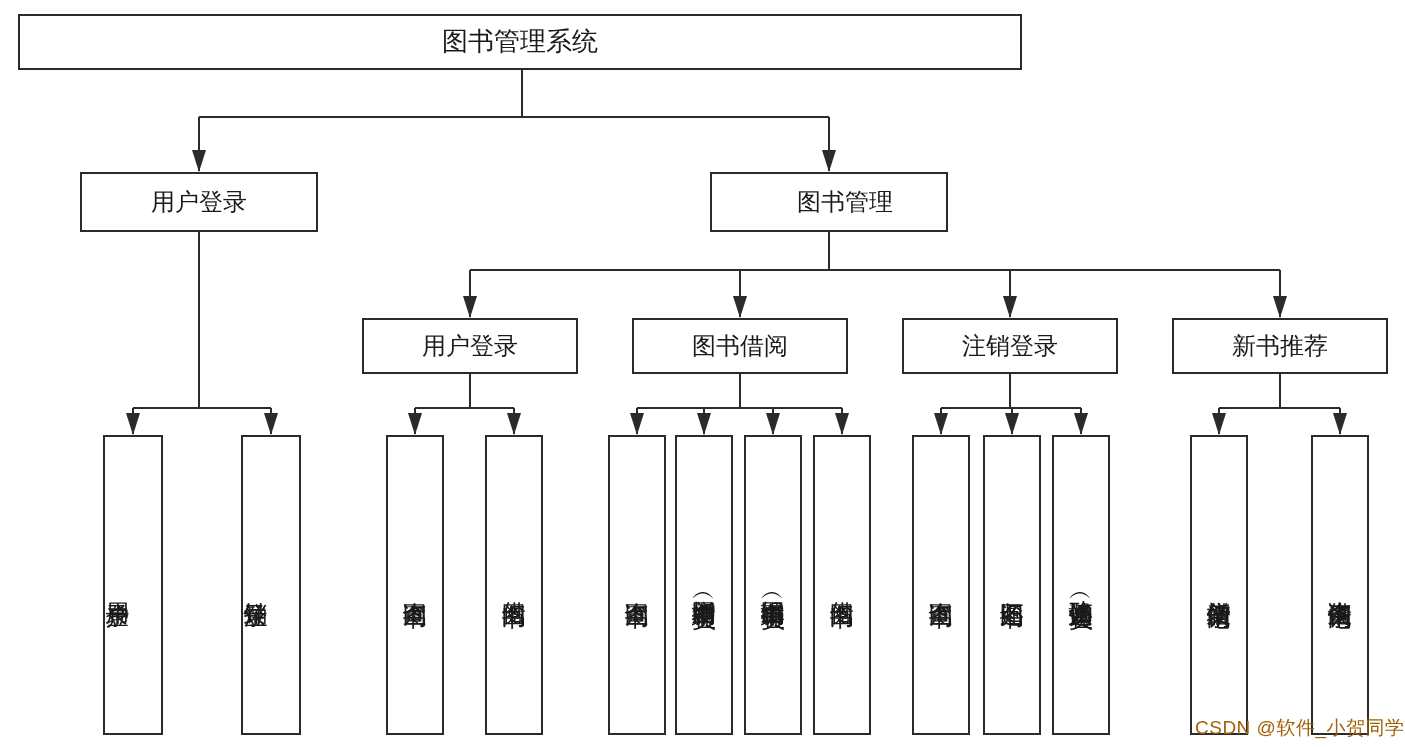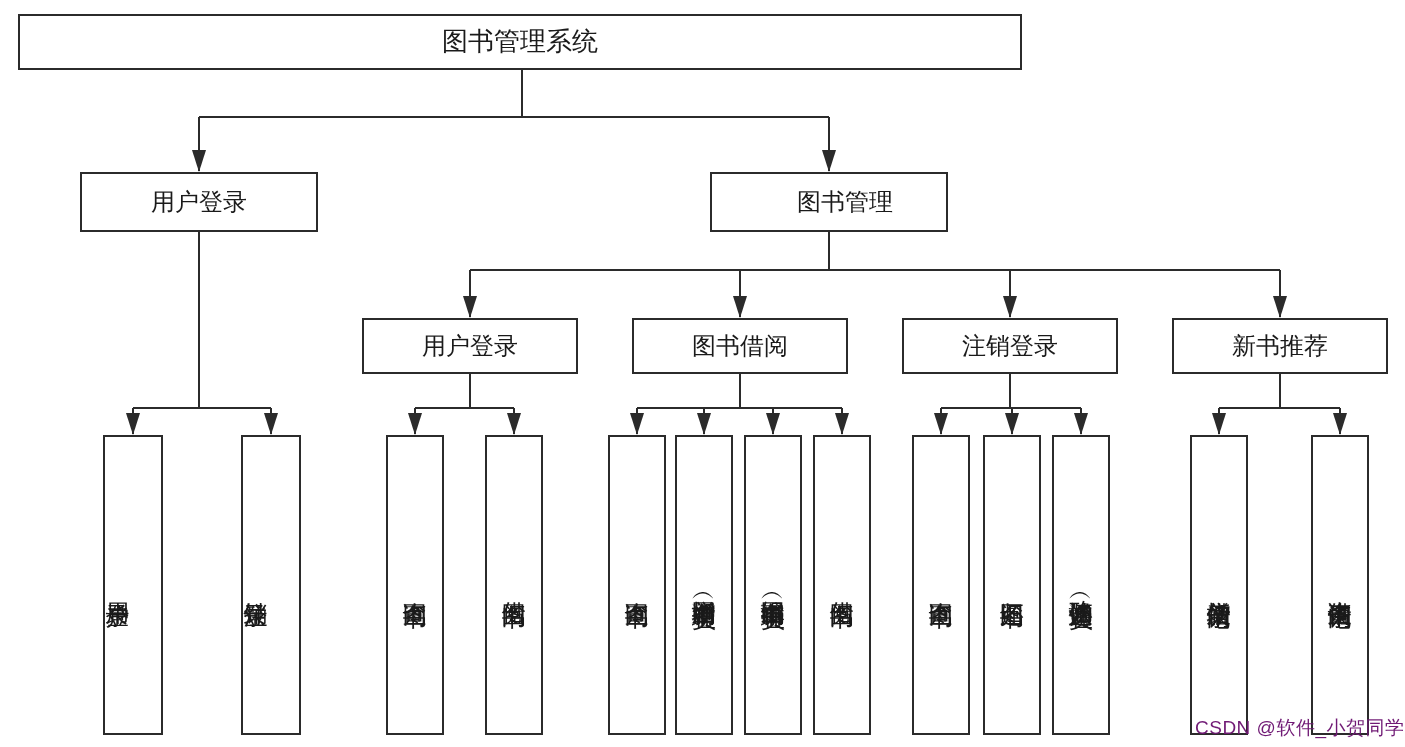--- a/index.html
+++ b/index.html
@@ -176,14 +176,14 @@
       <div class="node leaf align-start" style="left: 1052px; top: 435px; width: 58px; height: 300px; border-color: rgb(43, 43, 43); color: rgb(26, 26, 26);">
         <span class="vtext">确认归还（管理员）</span>
       </div>
       <div class="node leaf align-center" style="left: 1190px; top: 435px; width: 58px; height: 300px; border-color: rgb(43, 43, 43); color: rgb(26, 26, 26);">
         <span class="vtext">新增借阅记录</span>
       </div>
       <div class="node leaf align-center" style="left: 1311px; top: 435px; width: 58px; height: 300px; border-color: rgb(43, 43, 43); color: rgb(26, 26, 26);">
         <span class="vtext">查询借阅记录</span>
       </div>
     </div>
-  <div id="watermark" style="left: 1195px; top: 715px; color: #701a75;">CSDN @软件_小贺同学</div>
+  <div id="watermark" style="left: 1195px; top: 715px; color: #a16207;">CSDN @软件_小贺同学</div>
 </div>
 
 </body></html>

